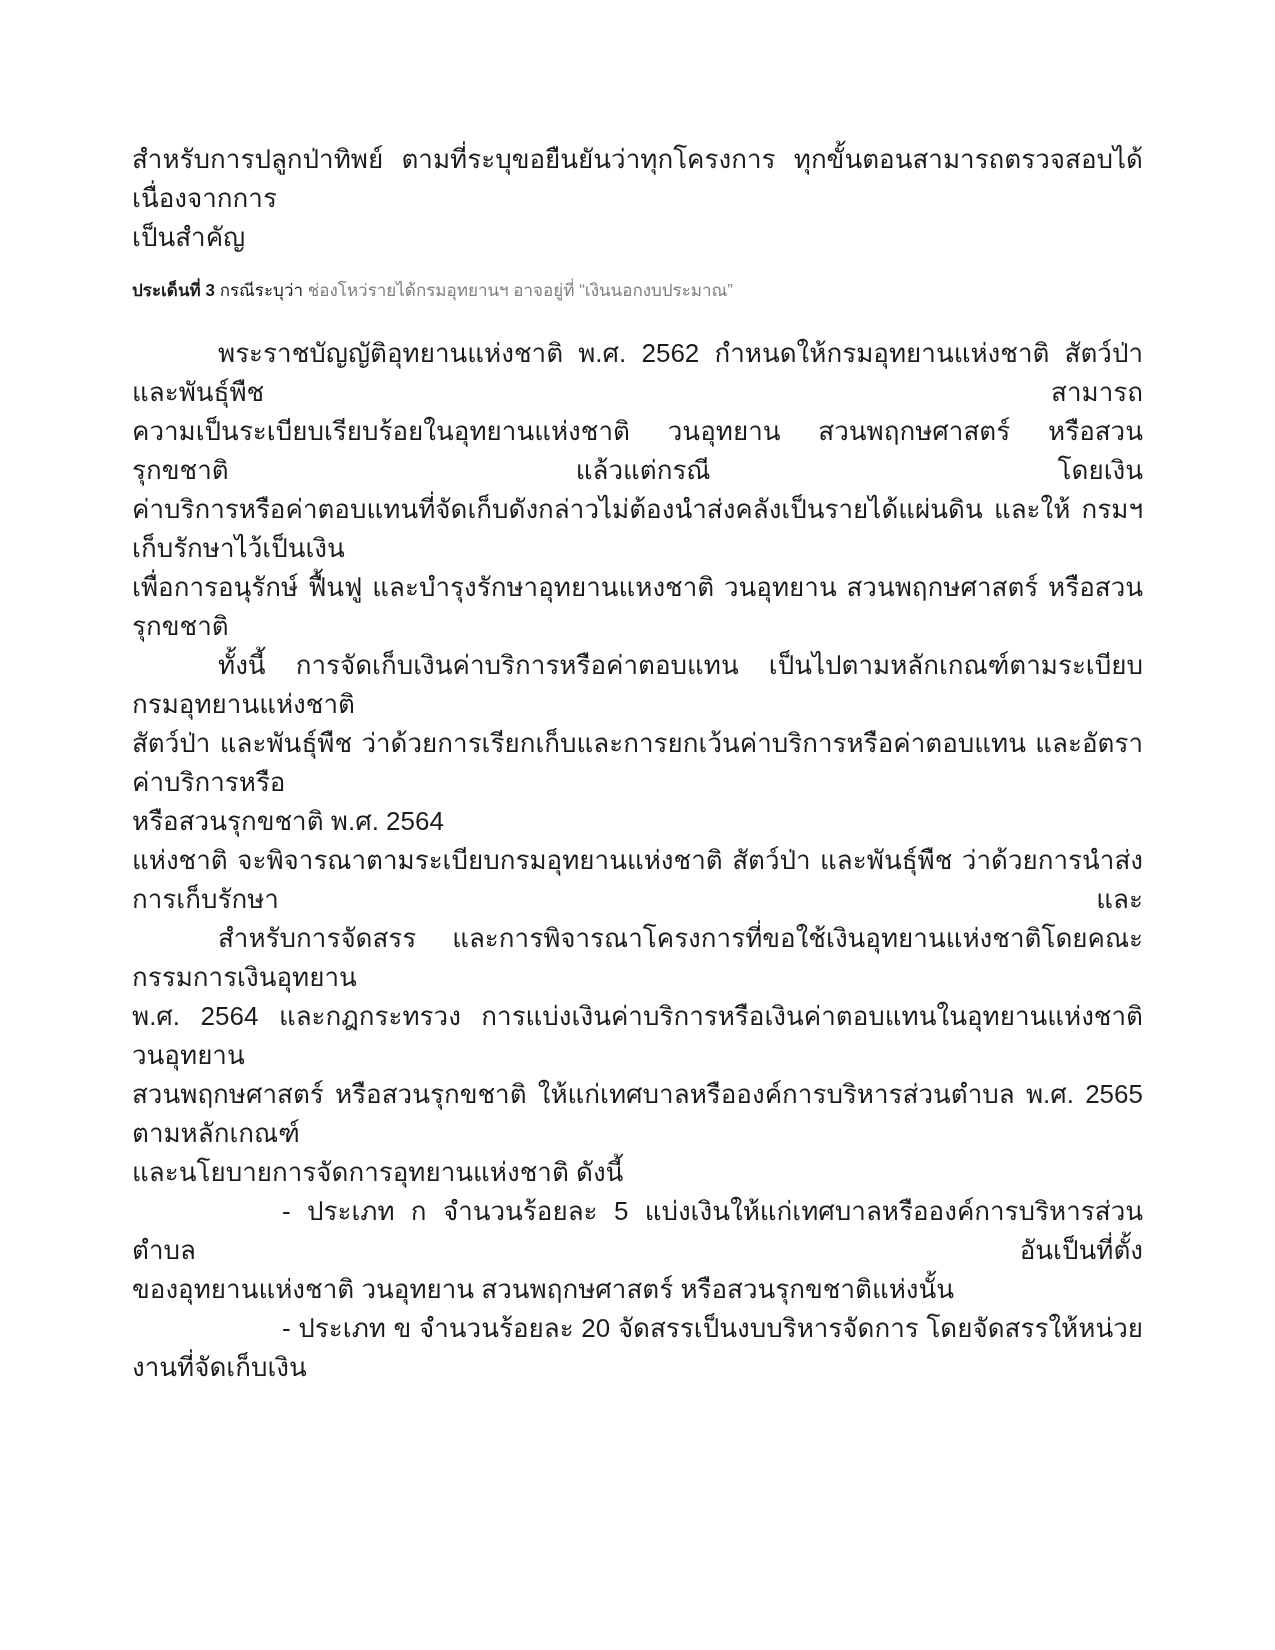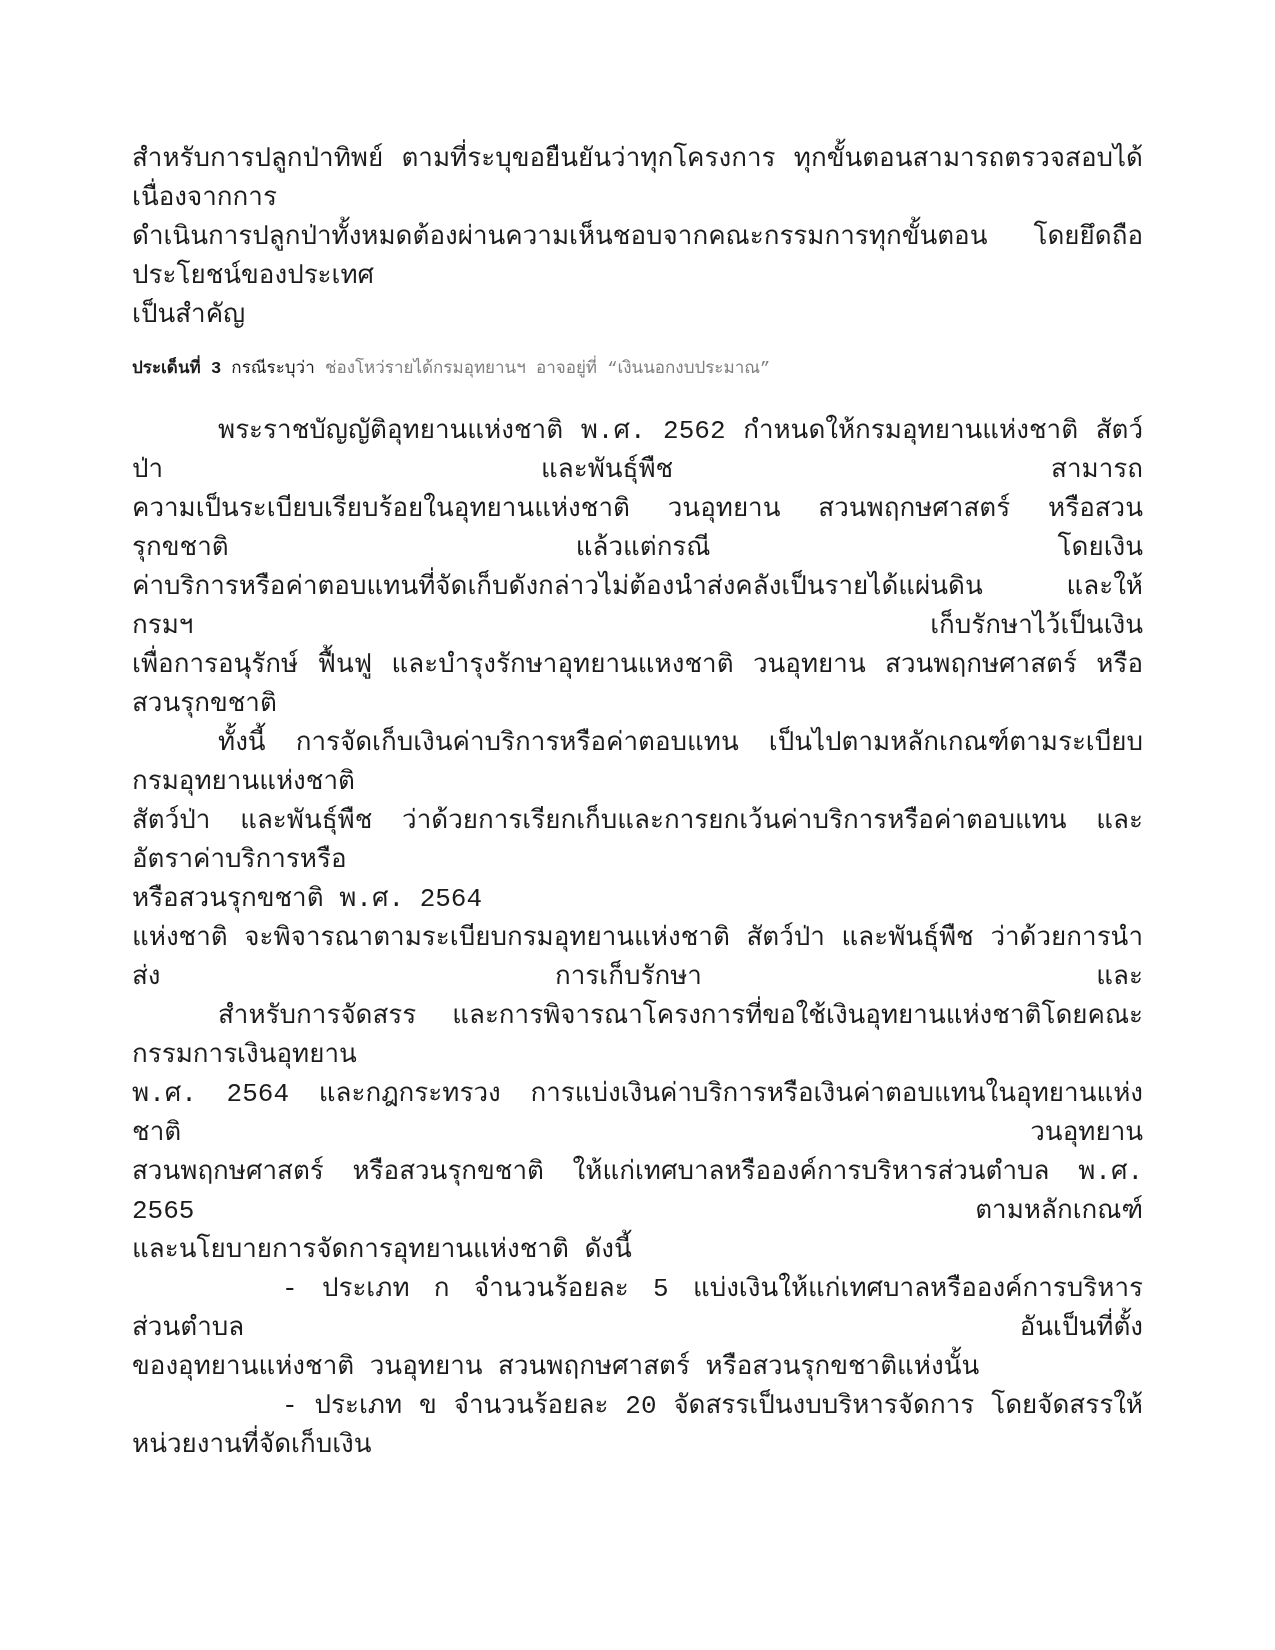--- a/index.html
+++ b/index.html
@@ -8,21 +8,21 @@
     background: #ffffff;
   }
   .page {
     position: relative;
     width: 1275px;
     height: 1650px;
     margin: 0 auto;
     background: #ffffff;
     box-sizing: border-box;
     padding: 140px 132px 0 132px;
-    font-family: Liberation Mono, monospace;
+    font-family: Liberation Sans, sans-serif;
     font-size: 26px;
     line-height: 39px;
     color: #1c1c1c;
     overflow: hidden;
   }
   p.para {
     margin: 0;
     padding: 0;
   }
   .line {
@@ -45,21 +45,20 @@
   h2.heading .b { font-weight: bold; }
   h2.heading .muted { color: #7f7f7f; }
 </style>
 </head>
 <body>
 
 <div class="page">
 
   <p class="para">
     <span class="line fill">สำหรับการปลูกป่าทิพย์ ตามที่ระบุขอยืนยันว่าทุกโครงการ ทุกขั้นตอนสามารถตรวจสอบได้ เนื่องจากการ</span>
-    <span class="line fill">ดำเนินการปลูกป่าทั้งหมดต้องผ่านความเห็นชอบจากคณะกรรมการทุกขั้นตอน โดยยึดถือประโยชน์ของประเทศ</span>
     <span class="line">เป็นสำคัญ</span>
   </p>
 
   <h2 class="heading">
     <span class="b">ประเด็นที่ 3</span>
     <span>กรณีระบุว่า</span>
     <span class="muted">ช่องโหว่รายได้กรมอุทยานฯ อาจอยู่ที่ “เงินนอกงบประมาณ”</span>
   </h2>
 
   <p class="para">

